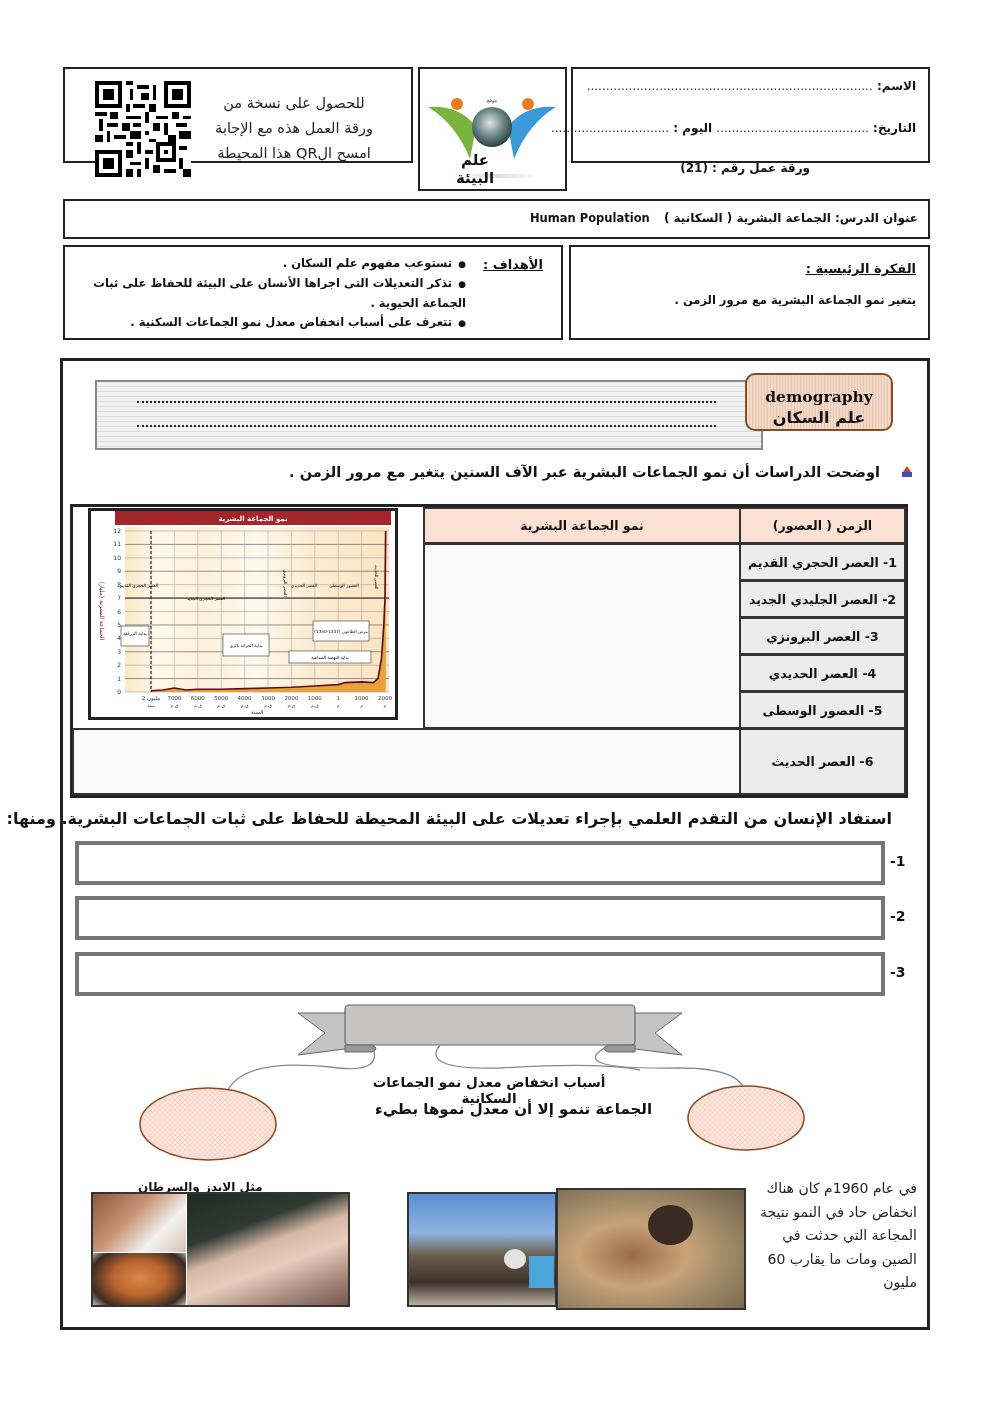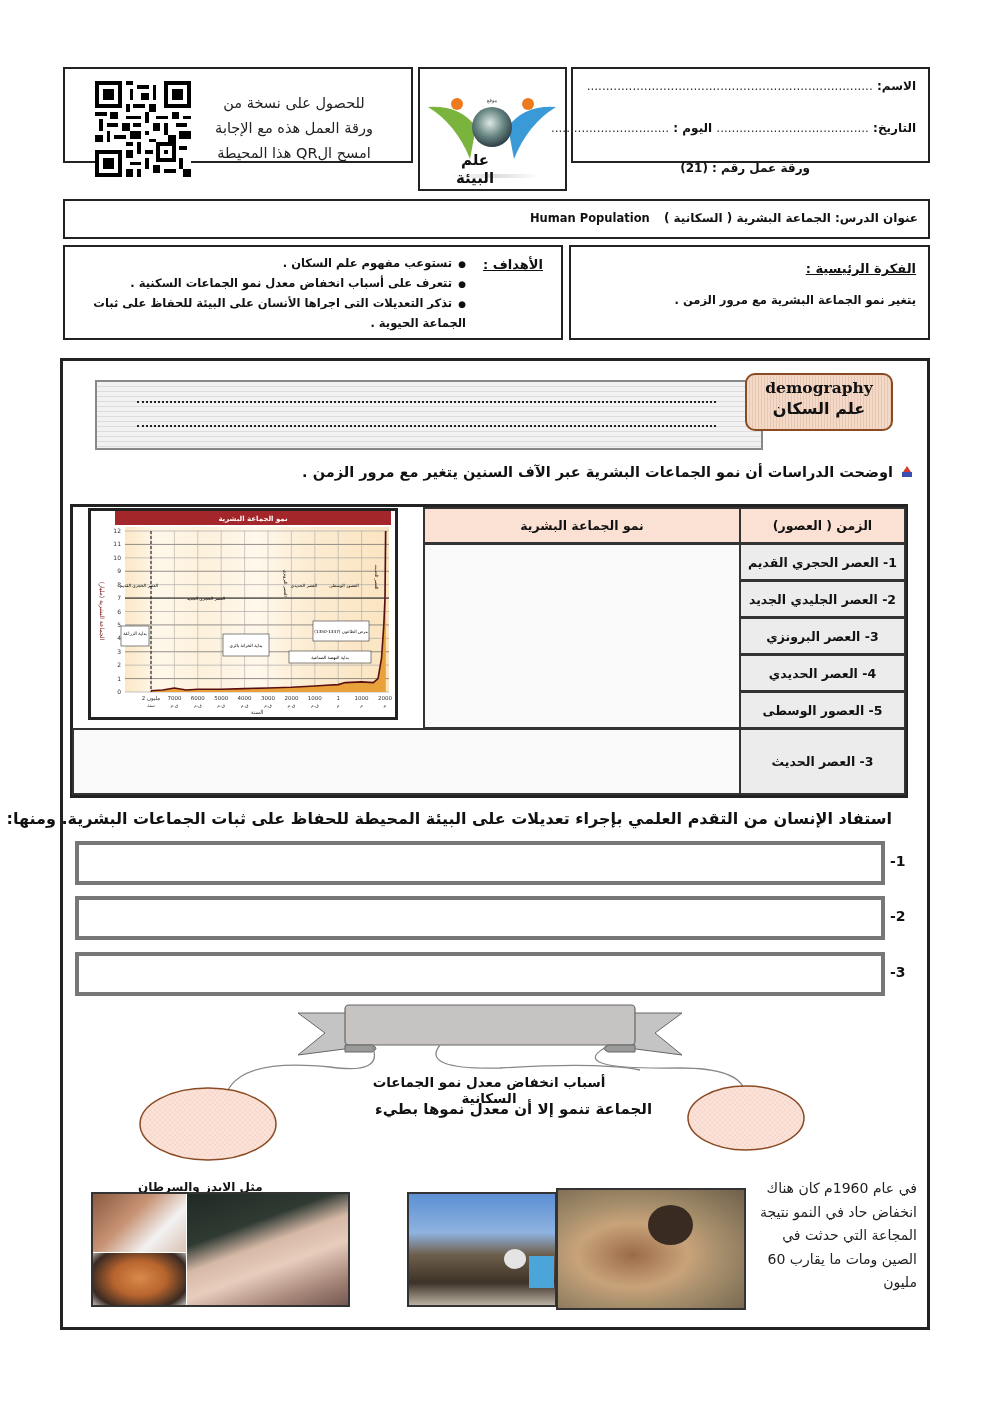--- a/index.html
+++ b/index.html
@@ -32,24 +32,24 @@
 
   
   #main-frame { left: 60px; top: 358px; width: 870px; height: 972px; border: 3px solid #222; }
 
   #def-box { left: 95px; top: 380px; width: 668px; height: 70px; border: 2px solid #888;
     background: repeating-linear-gradient(to bottom, #f2f2f2 0px, #f2f2f2 4px, #dcdcdc 4px, #dcdcdc 5px); }
   .def-dots { position: absolute; left: 40px; right: 45px; height: 0; border-top: 2px dotted #222; }
   #term-box { left: 745px; top: 373px; width: 148px; height: 58px; border: 2px solid #8a4a22; border-radius: 10px;
     background: repeating-linear-gradient(to right, #f3d9c8 0px, #f3d9c8 2px, #e9c6b2 2px, #e9c6b2 3px);
     text-align: center; }
-  #term-en { display: block; font-family: "DejaVu Serif", serif; font-size: 15.5px; font-weight: bold; margin-top: 3px; }
+  #term-en { display: block; font-family: "DejaVu Serif", serif; font-size: 15.5px; font-weight: bold; margin-top: 12px; }
   #term-ar { display: block; font-size: 16px; font-weight: bold; margin-top: 2px; }
 
-  #studies-line { right: 80px; top: 464px; font-size: 14.5px; font-weight: bold; white-space: nowrap; display: flex; align-items: center; gap: 9px; }
+  #studies-line { right: 80px; top: 464px; font-size: 14.5px; font-weight: bold; white-space: nowrap; display: flex; align-items: center; gap: 22px; }
   #bullet-icon { width: 10px; height: 12px; position: relative; display: inline-block; }
   #bullet-icon::before { content: ""; position: absolute; left: 1px; top: 0; width: 0; height: 0; border-left: 4px solid transparent; border-right: 4px solid transparent; border-bottom: 6px solid #d63a2a; }
   #bullet-icon::after { content: ""; position: absolute; left: 0; top: 6px; width: 10px; height: 5px; background: #3a4fb0; }
 
   
   #table-frame { left: 70px; top: 504px; width: 838px; height: 294px; border: 3px solid #222; background: #fff; }
   #chart-img { left: 88px; top: 508px; width: 310px; height: 212px; border: 3px solid #222; background: #fff; }
   #chart-svg { position: absolute; left: 0; top: 0; }
   .cell { position: absolute; border: 2px solid #333; display: flex; align-items: center; justify-content: center; font-size: 12.5px; font-weight: bold; }
   .cell.head { background: #fbe1d3; }
@@ -183,22 +183,22 @@
 
 <div class="box" id="lesson-box">
   <div class="abs rtl" id="lesson-title">عنوان الدرس: الجماعة البشرية ( السكانية )</div>
   <div class="abs" id="lesson-en">Human Population</div>
 </div>
 
 <div class="box rtl" id="goals-box">
   <div class="abs" id="goals-label">الأهداف :</div>
   <ul class="abs" id="goals-list">
     <li>تستوعب مفهوم علم السكان .</li>
+    <li>تذكر التعديلات التى اجراها الأنسان على البيئة للحفاظ على ثبات الجماعة الحيوية .</li>
     <li>تتعرف على أسباب انخفاض معدل نمو الجماعات السكنية .</li>
-    <li>تذكر التعديلات التى اجراها الأنسان على البيئة للحفاظ على ثبات الجماعة الحيوية .</li>
   </ul>
 </div>
 
 <div class="box rtl" id="idea-box">
   <div class="abs" id="idea-label">الفكرة الرئيسية :</div>
   <div class="abs" id="idea-text">يتغير نمو الجماعة البشرية مع مرور الزمن .</div>
 </div>
 
 <div class="abs" id="main-frame"></div>
 
@@ -234,21 +234,21 @@
 <div class="cell era" style="left:739px;top:617px;width:167px;height:38px">
     <span class="rtl">3- العصر البرونزي</span>
   </div>
 <div class="cell era" style="left:739px;top:654px;width:167px;height:38px">
     <span class="rtl">4- العصر الحديدي</span>
   </div>
 <div class="cell era" style="left:739px;top:691px;width:167px;height:38px">
     <span class="rtl">5- العصور الوسطى</span>
   </div>
 <div class="cell era" style="left:739px;top:728px;width:167px;height:67px">
-    <span class="rtl">3- العصر الحديث</span>
+    <span class="rtl">6- العصر الحديث</span>
   </div>
 
 <div class="cell blank" style="left:423px;top:543px;width:318px;height:186px"></div>
 <div class="cell blank" style="left:72px;top:728px;width:669px;height:67px"></div>
 
 <div class="abs" id="chart-img">
   <svg id="chart-svg" width="304" height="206">
     <defs>
       <linearGradient id="bgband" x1="0" x2="1">
         <stop offset="0" stop-color="#fbe8c6"></stop>

